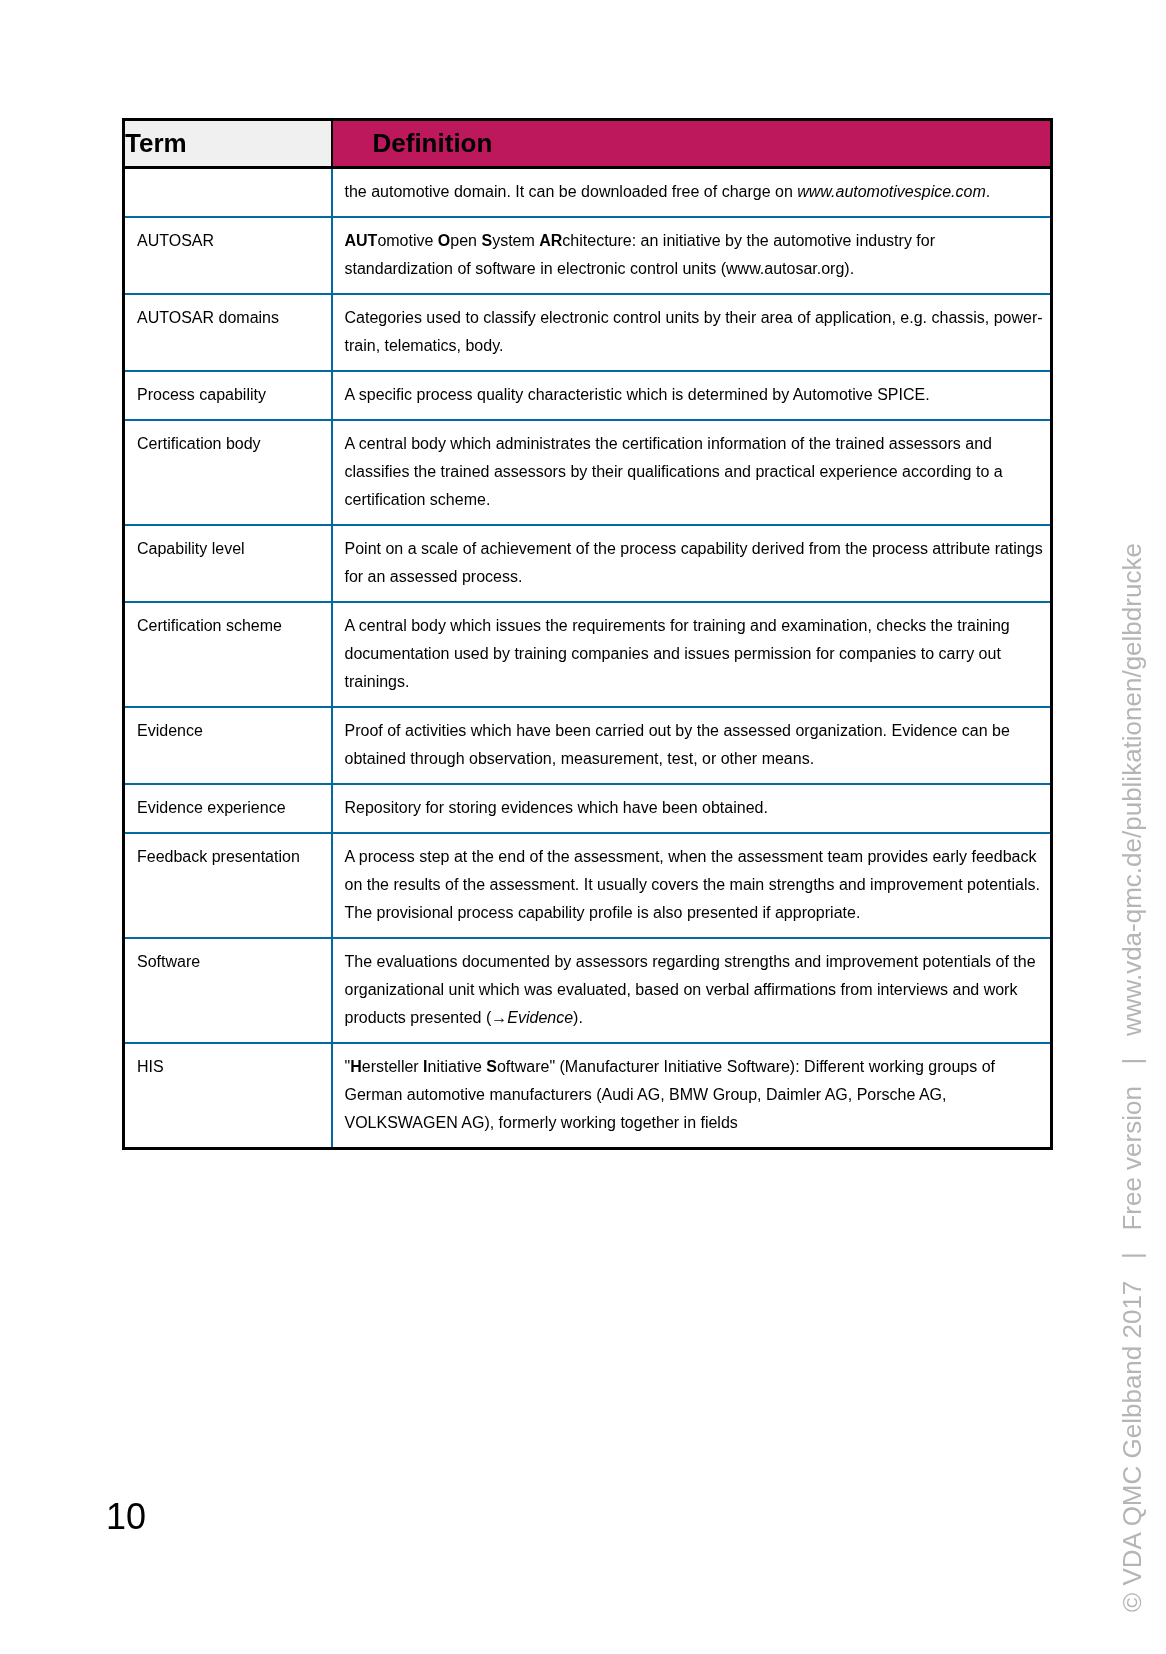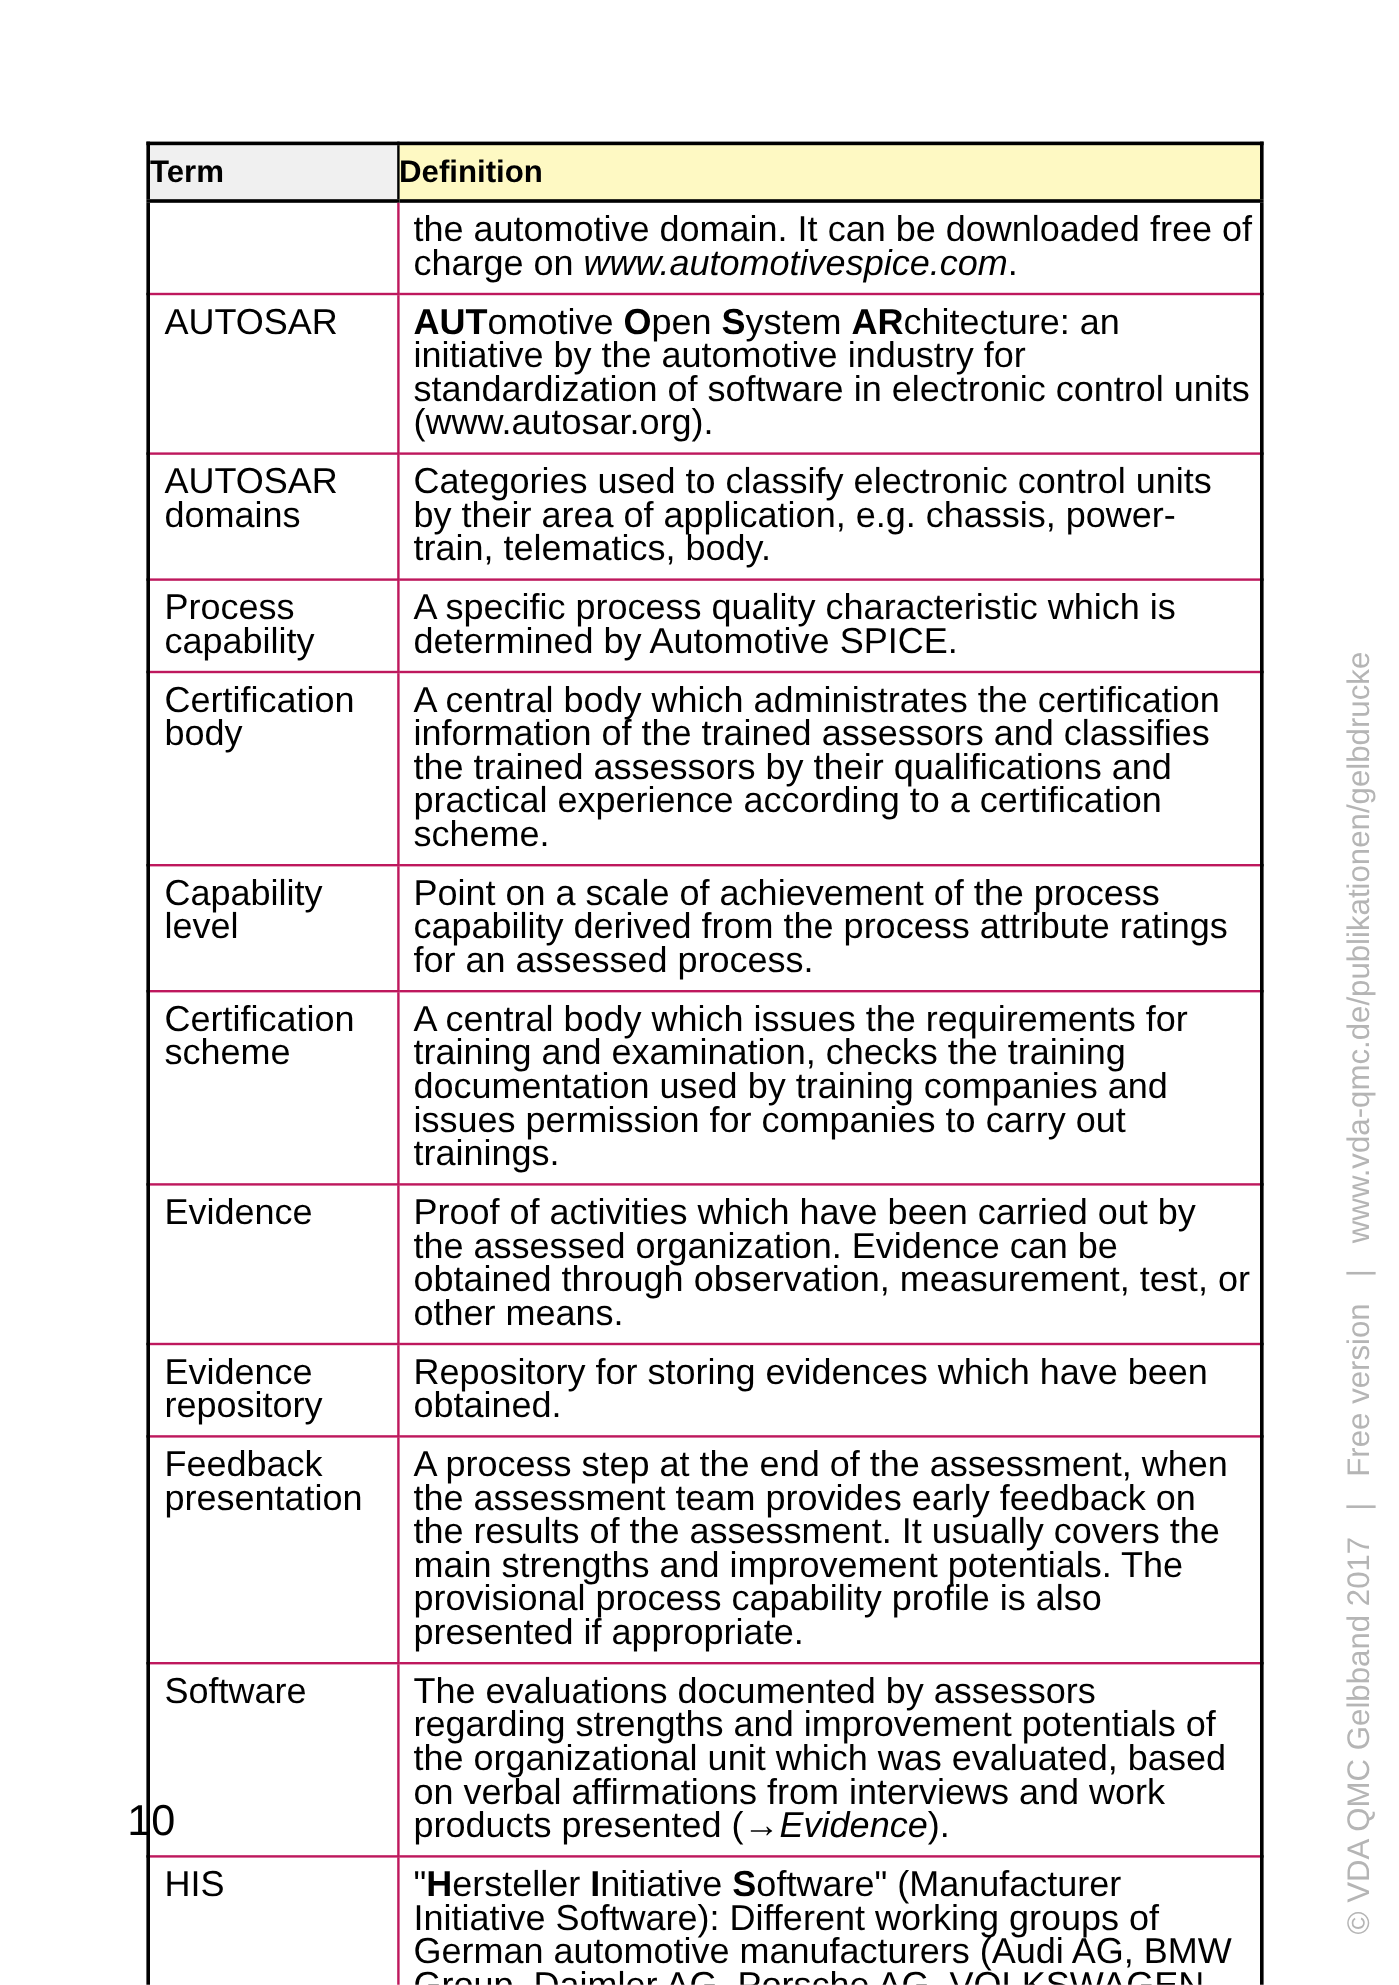--- a/index.html
+++ b/index.html
@@ -27,23 +27,23 @@
   table.terms th {
     border: 2px solid #000;
     border-bottom: 3px solid #000;
     font-size: 26px;
     font-weight: bold;
     text-align: left;
     padding: 8px 0 9px 0;
     line-height: 28px;
   }
   table.terms td {
-    border: 2px solid #be185d;
+    border: 2px solid #0369a1;
     vertical-align: top;
-    font-size: 30px;
+    font-size: 16px;
     line-height: 28px;
   }
   td.term-cell { padding: 9px 20px 10px 12px; }
   td.def-cell  { padding: 9px 4px 10px 12px; }
   .page-number {
     position: absolute;
     left: 106px; top: 1502px;
     font-size: 36px;
     line-height: 30px;
   }
@@ -62,21 +62,21 @@
 
 <div class="doc-table-wrap">
   <table class="terms">
     <colgroup>
       <col class="c-term">
       <col class="c-def">
     </colgroup>
     <thead>
       <tr>
         <th style="background: rgb(240, 240, 240);">Term</th>
-        <th style="background: #fef9c3;">Definition</th>
+        <th style="background: #be185d; padding-left: 40px;">Definition</th>
       </tr>
     </thead>
     <tbody>
         <tr>
           <td class="term-cell"></td>
           <td class="def-cell"><span>the automotive domain. It can be downloaded free of charge on </span><span style="font-style: italic;">www.automotivespice.com</span><span>.</span></td>
         </tr>
         <tr>
           <td class="term-cell">AUTOSAR</td>
           <td class="def-cell"><span style="font-weight: bold;">AUT</span><span>omotive </span><span style="font-weight: bold;">O</span><span>pen </span><span style="font-weight: bold;">S</span><span>ystem </span><span style="font-weight: bold;">AR</span><span>chitecture: an initiative by the automotive industry for standardization of software in electronic control units (www.autosar.org).</span></td>
@@ -99,21 +99,21 @@
         </tr>
         <tr>
           <td class="term-cell">Certification scheme</td>
           <td class="def-cell"><span>A central body which issues the requirements for training and examination, checks the training documentation used by training companies and issues permission for companies to carry out trainings.</span></td>
         </tr>
         <tr>
           <td class="term-cell">Evidence</td>
           <td class="def-cell"><span>Proof of activities which have been carried out by the assessed organization. Evidence can be obtained through observation, measurement, test, or other means.</span></td>
         </tr>
         <tr>
-          <td class="term-cell">Evidence repository</td>
+          <td class="term-cell">Evidence experience</td>
           <td class="def-cell"><span>Repository for storing evidences which have been obtained.</span></td>
         </tr>
         <tr>
           <td class="term-cell">Feedback presentation</td>
           <td class="def-cell"><span>A process step at the end of the assessment, when the assessment team provides early feedback on the results of the assessment. It usually covers the main strengths and improvement potentials. The provisional process capability profile is also presented if appropriate.</span></td>
         </tr>
         <tr>
           <td class="term-cell">Software</td>
           <td class="def-cell"><span>The evaluations documented by assessors regarding strengths and improvement potentials of the organizational unit which was evaluated, based on verbal affirmations from interviews and work products presented (→</span><span style="font-style: italic;">Evidence</span><span>).</span></td>
         </tr>

